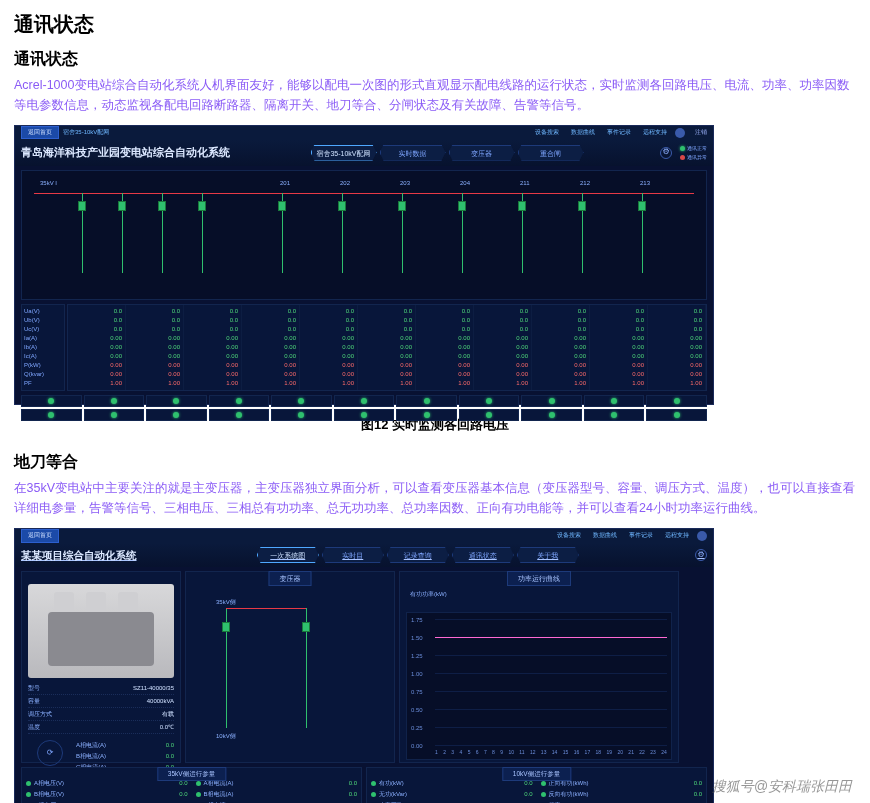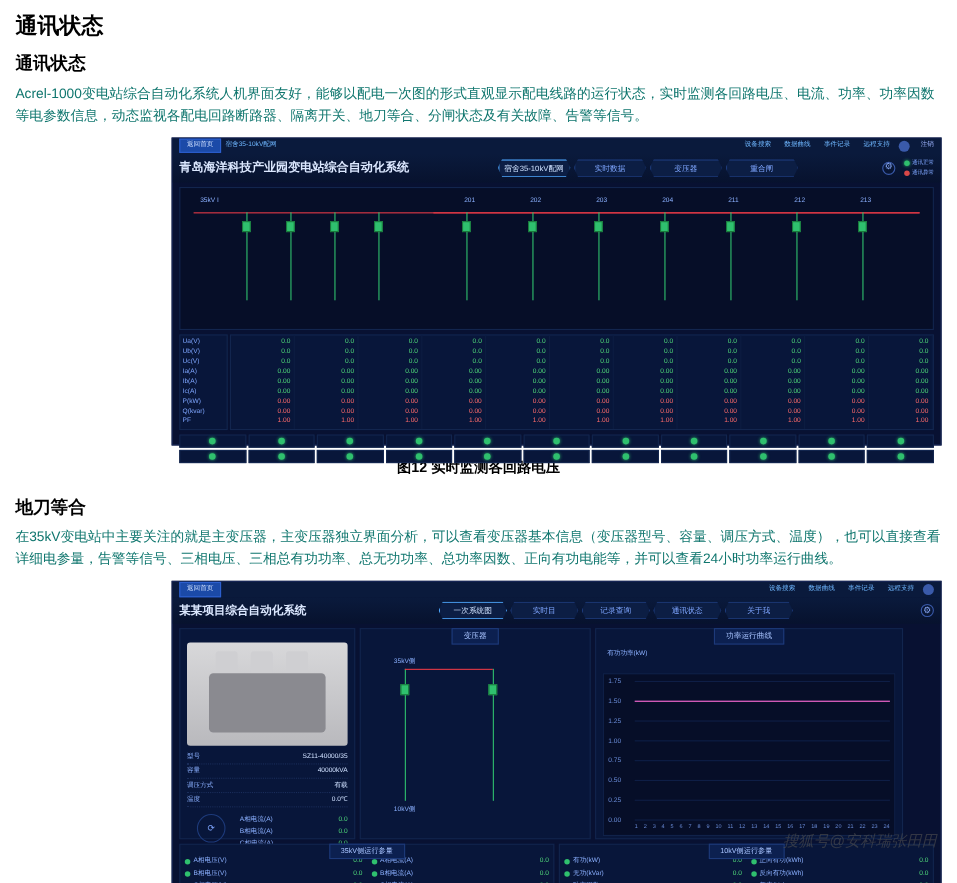--- a/index.html
+++ b/index.html
@@ -7,23 +7,23 @@
     font-family: "Microsoft YaHei", "SimSun", Arial, sans-serif;
     background: #fff;
     width: 870px;
     padding: 8px 14px;
     font-size: 13px;
     color: #333;
     line-height: 1.6;
   }
   h1 { font-size: 20px; font-weight: bold; color: #000; margin-bottom: 4px; }
   h2 { font-size: 16px; font-weight: bold; color: #000; margin: 6px 0 3px 0; }
-  .desc { font-size: 12.5px; color: #0f766e; margin-bottom: 10px; }
-
-  .scada-wrap { display: flex; justify-content: flex-end; margin: 6px 0; }
+  .desc { font-size: 12.5px; color: #8b5cf6; margin-bottom: 10px; }
+
+  .scada-wrap { display: flex; justify-content: flex-start; margin: 6px 0; }
   .scada {
     width: 700px;
     background: #081132;
     border: 1px solid #1a2a5a;
     font-size: 7px;
     color: #a9c4ff;
     position: relative;
   }
 
   
@@ -62,21 +62,21 @@
   .dg-row { display:flex; justify-content:space-between; font-size:6px; line-height:9px; }
   .dg-row .lbl { color:#6a8cd8; }
   .dg-row .val-g { color:#4fd87a; }
   .dg-row .val-r { color:#ff6b6b; }
   .light-row { display:flex; gap:2px; margin:2px 6px 0 6px; }
   .light-row .cell { flex:1; height:12px; background:#08163a; border:1px solid #12254e; display:flex; align-items:center; justify-content:center; }
   .light { width:6px; height:6px; border-radius:50%; background:#2fc06e; box-shadow:0 0 3px #2fc06e; }
 
   
   .f13 { height:290px; }
-  .f13 .header2 { height:24px; }
+  .f13 .header2 { height:24px;text-decoration:underline; }
   .f13 .sys-title { font-size:10.5px; }
   .f13 .nav-tabs .nav-tab { width:62px; }
   .f13-body { display:flex; height:200px; padding:4px 6px; gap:4px; }
   .panel { background:#08163a; border:1px solid #12254e; position:relative; }
   .panel-title { position:absolute; top:-1px; left:50%; transform:translateX(-50%); background:#0c2050; border:1px solid #1d3a7a; padding:1px 10px; font-size:7px; color:#a9c4ff; }
   .tx-panel { width:160px; padding:12px 6px 6px; }
   .tx-img {
     width:100%; height:94px; background:linear-gradient(#d8d8da,#b9b9bd);
     border-radius:3px; position:relative; margin-bottom:4px;
   }
@@ -107,21 +107,21 @@
   .lp-row { display:flex; align-items:center; gap:3px; font-size:6px; line-height:11px; }
   .dot { width:5px; height:5px; border-radius:50%; background:#2fc06e; flex-shrink:0; }
   .lp-row .k { color:#8bb0ff; flex:1; }
   .lp-row .v { color:#4fd87a; }
 
   .sld-top { position:absolute; left:30px; top:26px; font-size:6px; color:#8bb0ff; }
   .sld-line { position:absolute; background:#2fc06e; }
 
   .caption { text-align:center; font-size:13px; font-weight:bold; color:#000; margin:10px 0 14px; }
 
-  .watermark { position:fixed; right:18px; bottom:28px; font-size:14px; color:rgba(80,80,80,0.6); font-style:italic; }
+  .watermark { position:fixed; right:18px; bottom:6px; font-size:14px; color:rgba(80,80,80,0.6); font-style:italic; }
 </style>
 </head>
 <body>
 
 <h1>通讯状态</h1>
 
 <h2>通讯状态</h2>
 <p class="desc">Acrel-1000变电站综合自动化系统人机界面友好，能够以配电一次图的形式直观显示配电线路的运行状态，实时监测各回路电压、电流、功率、功率因数等电参数信息，动态监视各配电回路断路器、隔离开关、地刀等合、分闸状态及有关故障、告警等信号。</p>
 
 <div class="scada-wrap">

